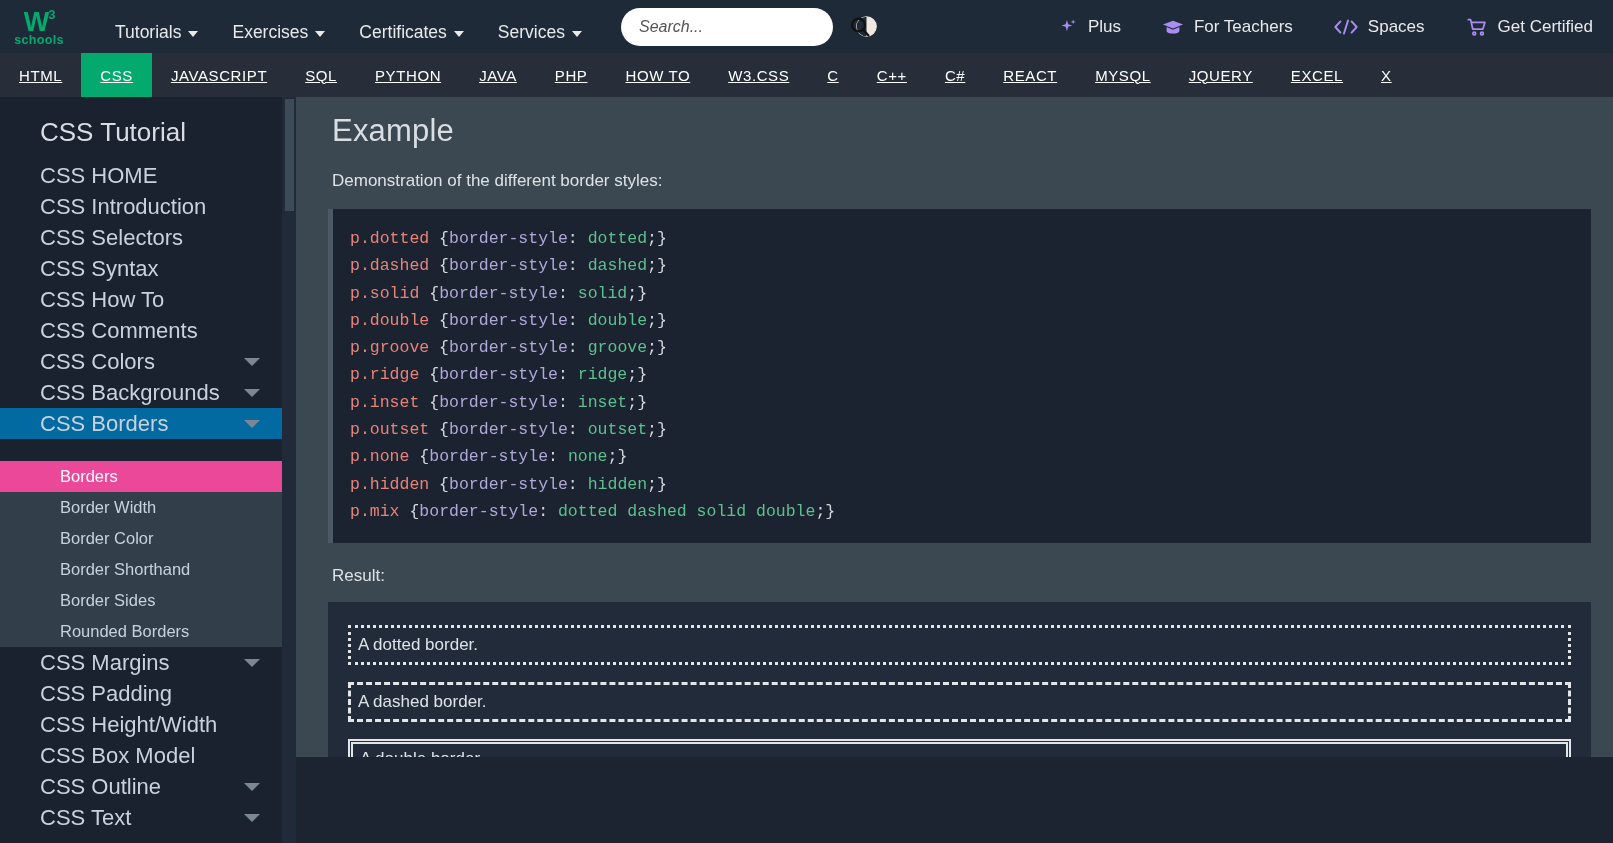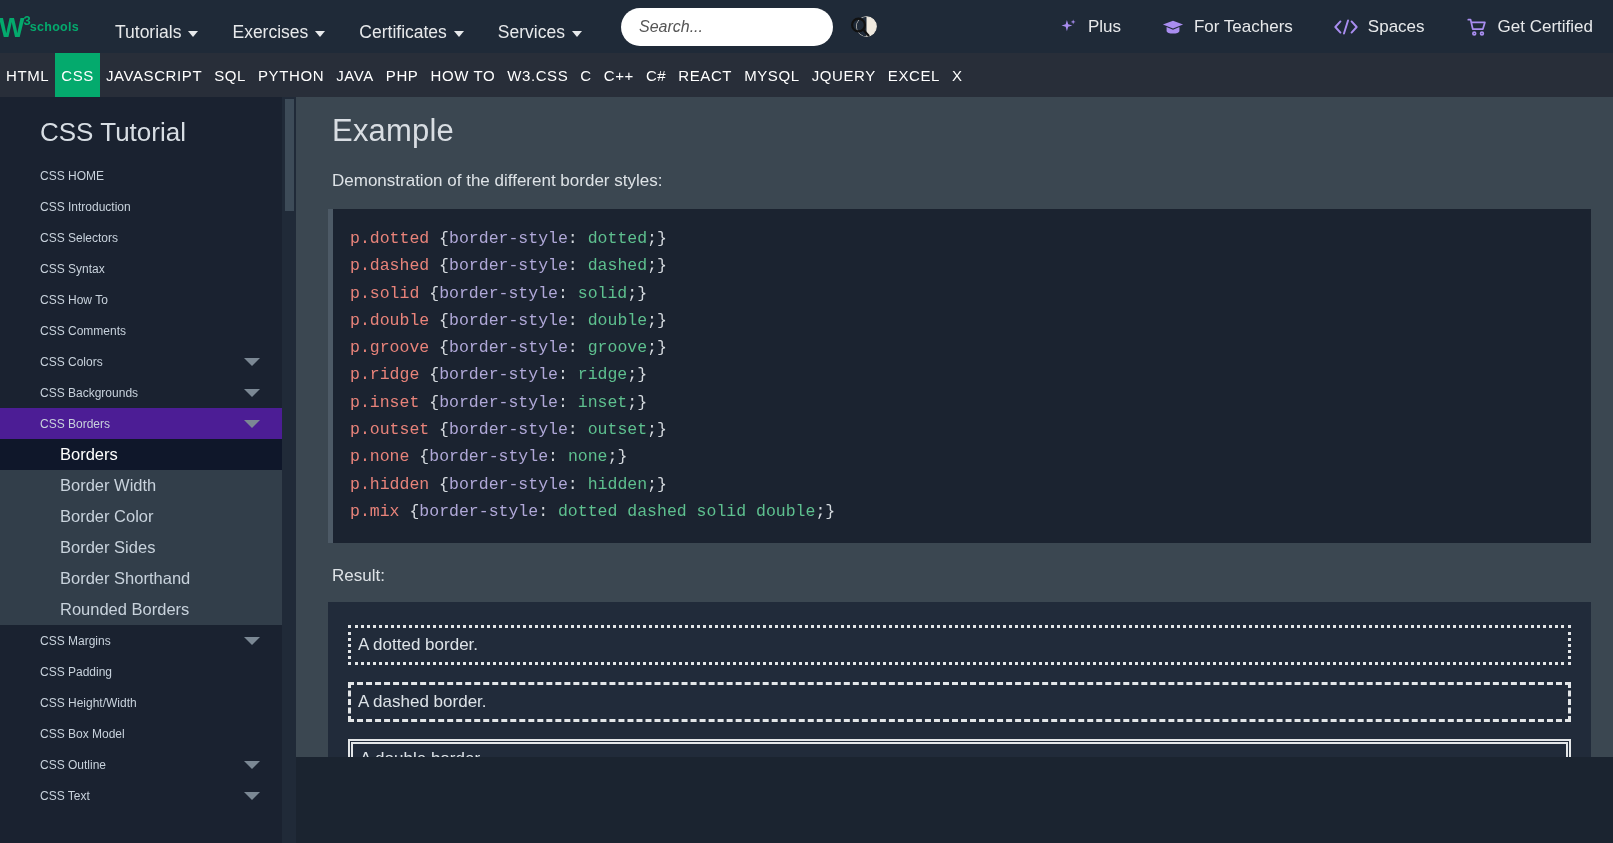--- a/index.html
+++ b/index.html
@@ -22,22 +22,23 @@
     display: flex;
     align-items: center;
     white-space: nowrap;
     overflow: hidden;
   }
 
   .logo {
     width: 78px;
     min-width: 78px;
     display: flex;
-    align-items: center;
-    justify-content: center;
+    flex-direction: column;
+    align-items: center;
+    justify-content: flex-end;
     line-height: 1;
     padding-top: 2px;
   }
   .logo-mark {
     position: relative;
     font-size: 27px;
     font-weight: bold;
     color: #04aa6d;
     letter-spacing: -1px;
     height: 26px;
@@ -134,24 +135,25 @@
     display: flex;
     align-items: stretch;
     white-space: nowrap;
     overflow: hidden;
     font-size: 15px;
   }
   .subnav-item {
     display: flex;
     align-items: center;
     color: #ffffff;
-    padding: 0 6px;
+    padding: 0 19px;
     letter-spacing: 0.6px;
     cursor: pointer;
     font-family: "Liberation Sans", sans-serif;
+    text-decoration: underline;
   }
   .subnav-item.active { background: #04aa6d; color: #ffffff; }
 
   
   .page {
     display: flex;
     height: 660px;
     background: #3b4751;
   }
 
@@ -174,44 +176,44 @@
     color: #d7dde3;
     font-size: 26px;
     padding: 4px 0 12px 40px;
     font-weight: normal;
   }
   .side-item {
     display: flex;
     align-items: center;
     justify-content: space-between;
     color: #c8d2dc;
-    font-size: 12px;
+    font-size: 22px;
     padding: 6px 16px 6px 40px;
     height: 31px;
     cursor: pointer;
   }
   .side-item .tri {
     width: 0; height: 0;
     border-left: 8px solid transparent;
     border-right: 8px solid transparent;
     border-top: 8px solid #7b8894;
     margin-right: 6px;
   }
-  .side-item.group-open { background: #4c1d95; }
+  .side-item.group-open { background: #0369a1; }
   .side-sub-wrap { background: #323e4a; }
   .side-sub {
     color: #c8d2dc;
     font-size: 16.5px;
     padding: 6px 16px 6px 60px;
     height: 31px;
     display: flex;
     align-items: center;
     cursor: pointer;
   }
-  .side-sub.active { background: #0f172a; color: #ffffff; }
+  .side-sub.active { background: #ec4899; color: #ffffff; margin-top: 22px; }
 
   .side-scroll-track {
     position: absolute;
     top: 0; right: 0;
     width: 14px;
     height: 746px;
     background: #202a38;
   }
   .side-scroll-thumb {
     position: absolute;
@@ -473,24 +475,24 @@
           <div class="side-sub active">
             <span>Borders</span>
           </div>
           <div class="side-sub">
             <span>Border Width</span>
           </div>
           <div class="side-sub">
             <span>Border Color</span>
           </div>
           <div class="side-sub">
+            <span>Border Shorthand</span>
+          </div>
+          <div class="side-sub">
             <span>Border Sides</span>
-          </div>
-          <div class="side-sub">
-            <span>Border Shorthand</span>
           </div>
           <div class="side-sub">
             <span>Rounded Borders</span>
           </div>
         </div>
 
       <div id="side-bottom">
           <div class="side-item">
             <span>CSS Margins</span>
             <span class="tri"></span>

